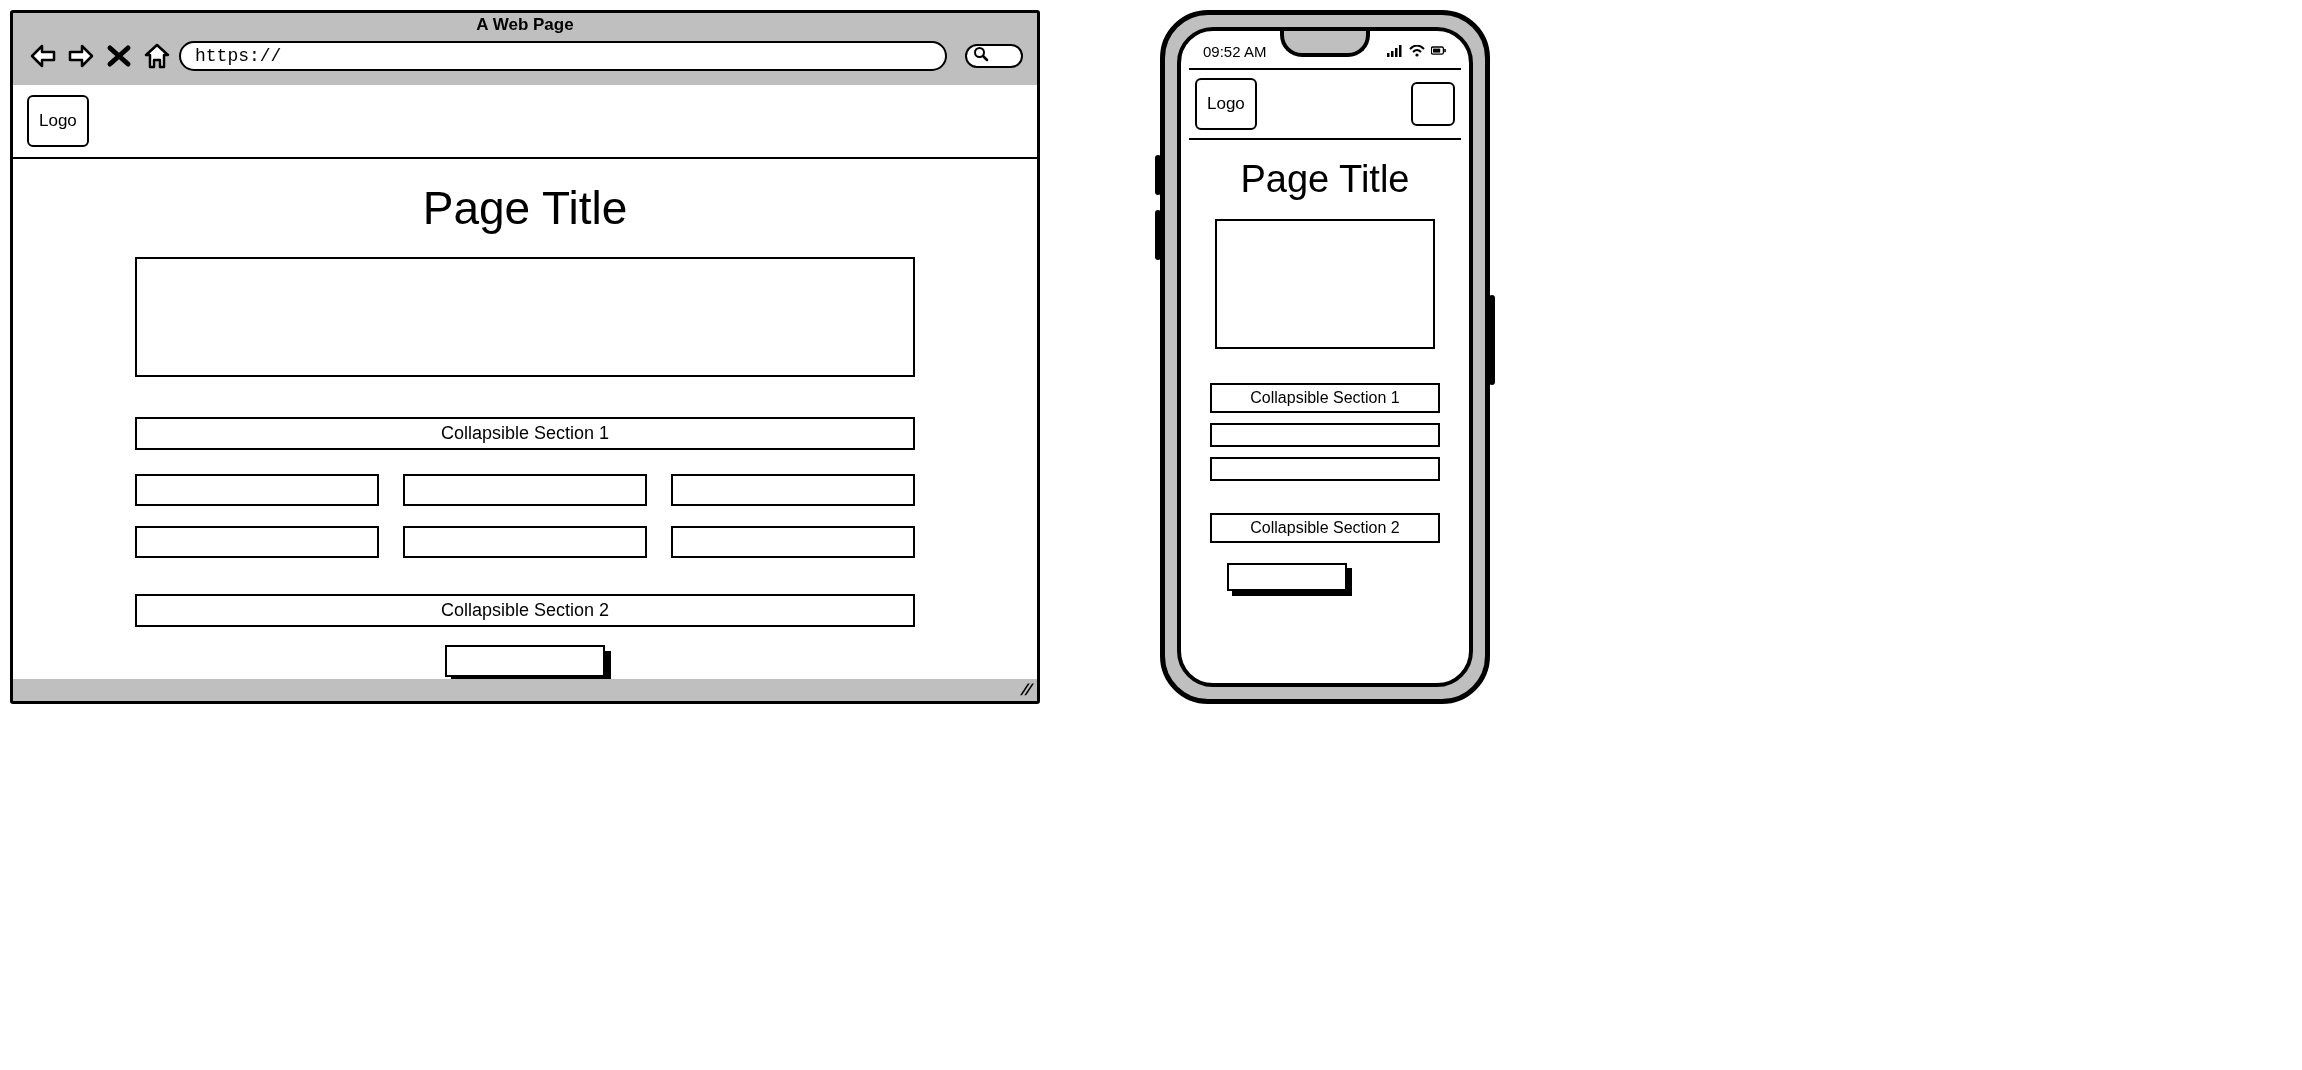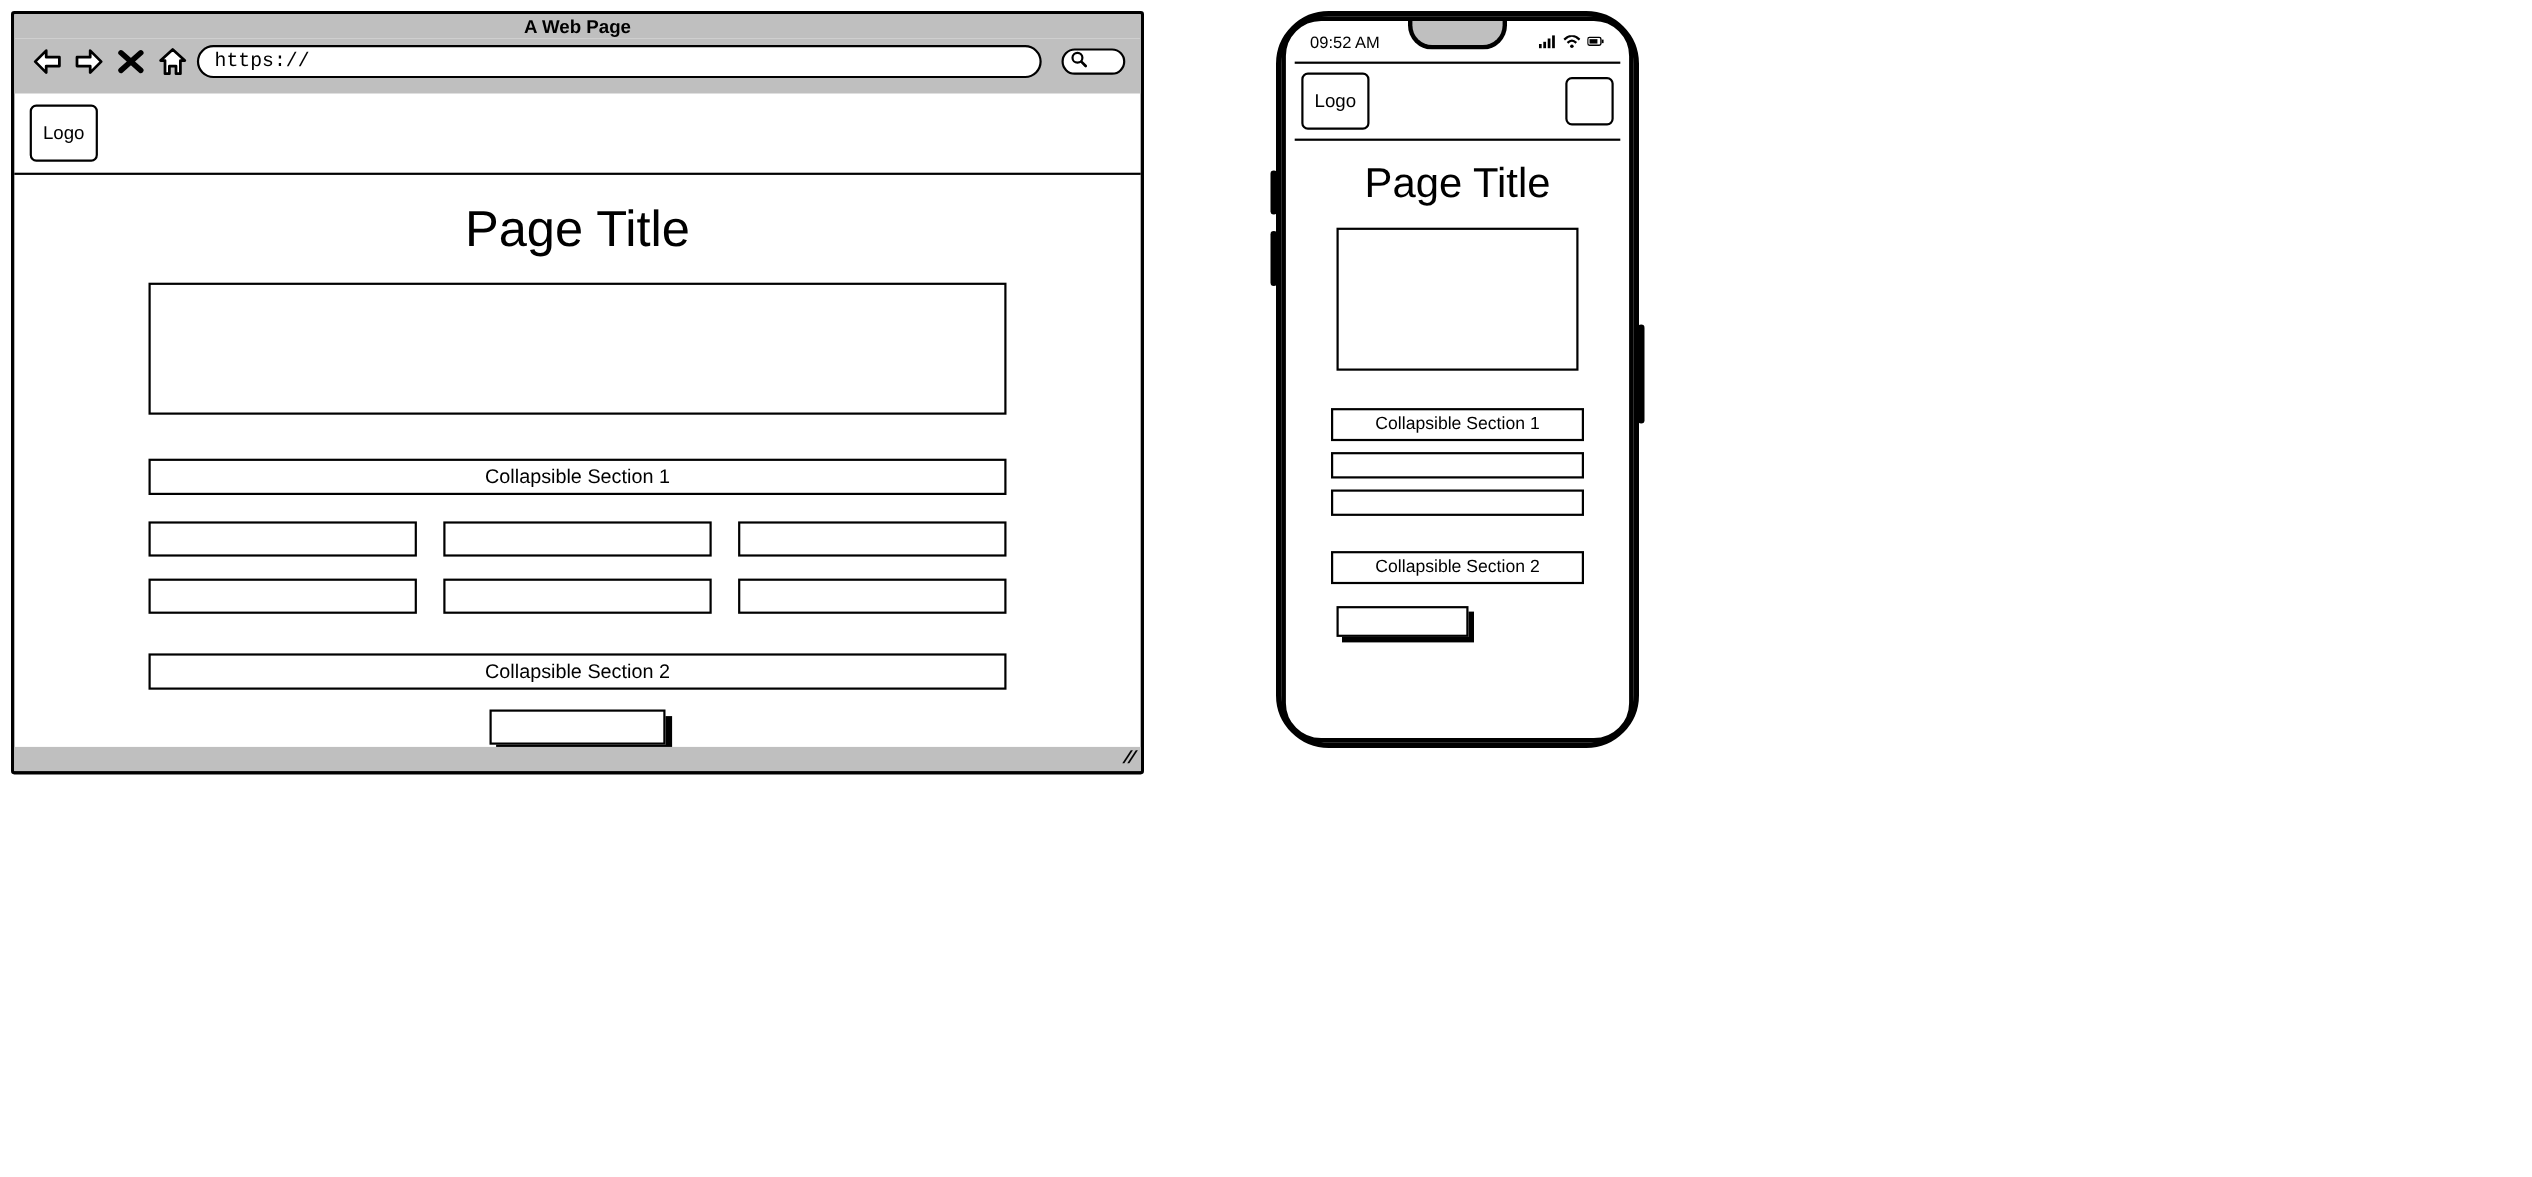--- a/index.html
+++ b/index.html
@@ -134,21 +134,21 @@
     font-size: 16px; font-weight: bold;
     font-style: italic;
     transform: skewX(-15deg);
   }
 
   
   .phone {
     width: 330px;
     border: 5px solid #000;
     border-radius: 48px;
-    padding: 0;
+    padding: 12px;
     background: #bfbfbf;
     position: relative;
   }
   .phone-side-btn-left {
     position: absolute; left: -10px; top: 140px;
     width: 6px; height: 40px; background: #000; border-radius: 3px;
   }
   .phone-side-btn-left2 {
     position: absolute; left: -10px; top: 195px;
     width: 6px; height: 50px; background: #000; border-radius: 3px;

